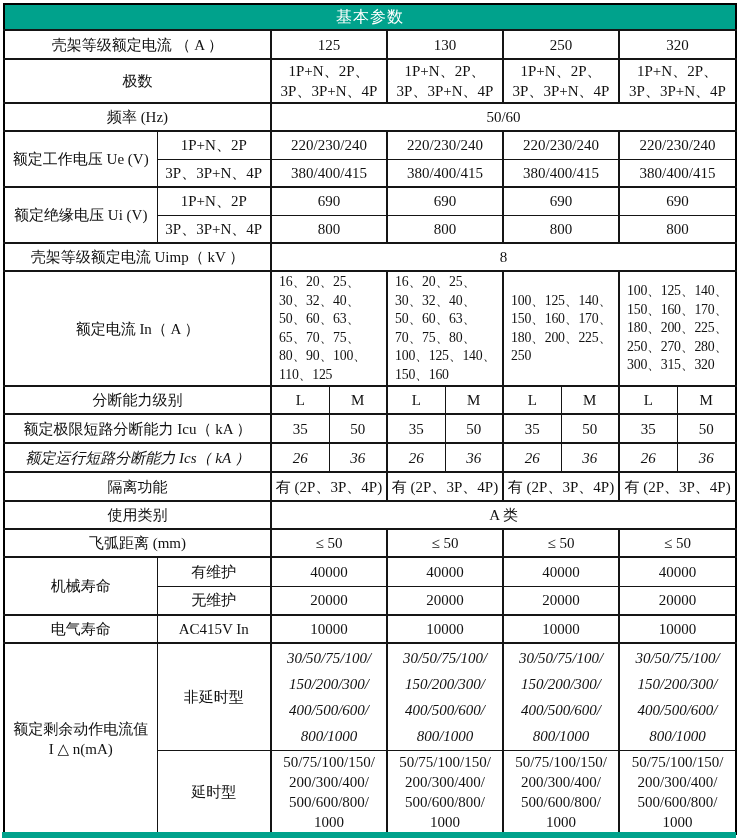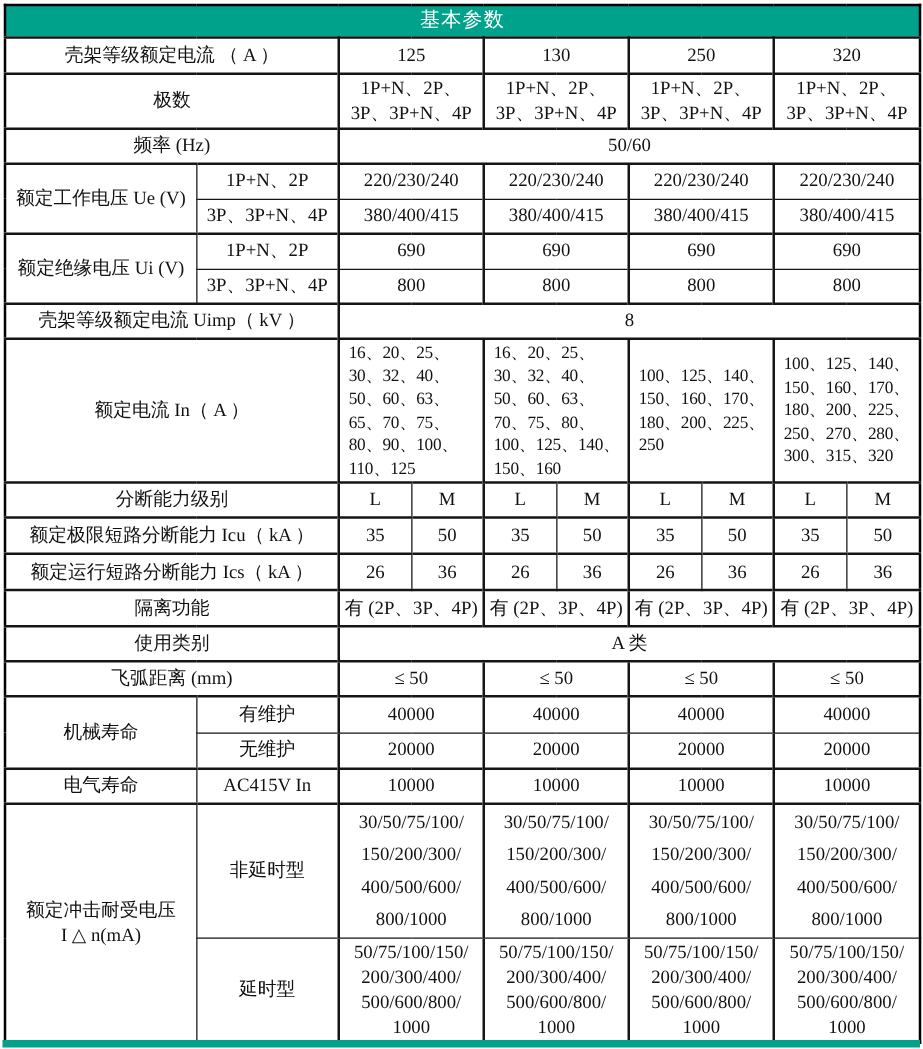--- a/index.html
+++ b/index.html
@@ -9,21 +9,21 @@
   table.spec{position:absolute;left:3px;top:3px;width:732px;
        border-collapse:collapse;table-layout:fixed;
        border:2px solid #000;}
   td,th{border:1px solid #151515;text-align:center;vertical-align:middle;
        white-space:pre-line;font-size:15px;color:#111;padding:1px 3px;
        line-height:20px;font-weight:normal;overflow:hidden;}
   tr.g td{border-top-width:2px;}
   td.bl2{border-left-width:2px;}
   td.left{text-align:left;padding:1px 2px 1px 7px;}
   td.tight{line-height:18.5px;font-size:13.8px;letter-spacing:-0.2px;}
-  td.sp{line-height:26px;}
+  td.sp{line-height:26px;font-style:italic;}
   .title-row th{background:var(--accent,#00A28C);color:#fff;font-size:16px;
        letter-spacing:1px;height:22px;border-bottom-width:2px;}
   .bottom-bar{position:absolute;left:2px;bottom:1px;width:734px;height:6px;
        background:var(--accent,#00A28C);}
 </style>
 </head>
 <body>
 
 <div class="page">
   <table class="spec">
@@ -140,21 +140,21 @@
           <td colspan="2" class="">额定极限短路分断能力 Icu（ kA ）</td>
           <td class="bl2">35</td>
           <td class="">50</td>
           <td class="bl2">35</td>
           <td class="">50</td>
           <td class="bl2">35</td>
           <td class="">50</td>
           <td class="bl2">35</td>
           <td class="">50</td>
         </tr>
-        <tr class="g" style="height: 29px;">
+        <tr class="g" style="height: 29px; font-style: italic;">
           <td colspan="2" class="">额定运行短路分断能力 Ics（ kA ）</td>
           <td class="bl2">26</td>
           <td class="">36</td>
           <td class="bl2">26</td>
           <td class="">36</td>
           <td class="bl2">26</td>
           <td class="">36</td>
           <td class="bl2">26</td>
           <td class="">36</td>
         </tr>
@@ -193,21 +193,21 @@
         </tr>
         <tr class="g" style="height: 28px;">
           <td class="">电气寿命</td>
           <td class="">AC415V In</td>
           <td colspan="2" class="bl2">10000</td>
           <td colspan="2" class="bl2">10000</td>
           <td colspan="2" class="bl2">10000</td>
           <td colspan="2" class="bl2">10000</td>
         </tr>
         <tr class="g" style="height: 106px;">
-          <td rowspan="2" class="">额定冲击耐受电压
+          <td rowspan="2" class="">额定剩余动作电流值
 I △ n(mA)</td>
           <td class="">非延时型</td>
           <td colspan="2" class="bl2 sp">30/50/75/100/
 150/200/300/
 400/500/600/
 800/1000</td>
           <td colspan="2" class="bl2 sp">30/50/75/100/
 150/200/300/
 400/500/600/
 800/1000</td>

